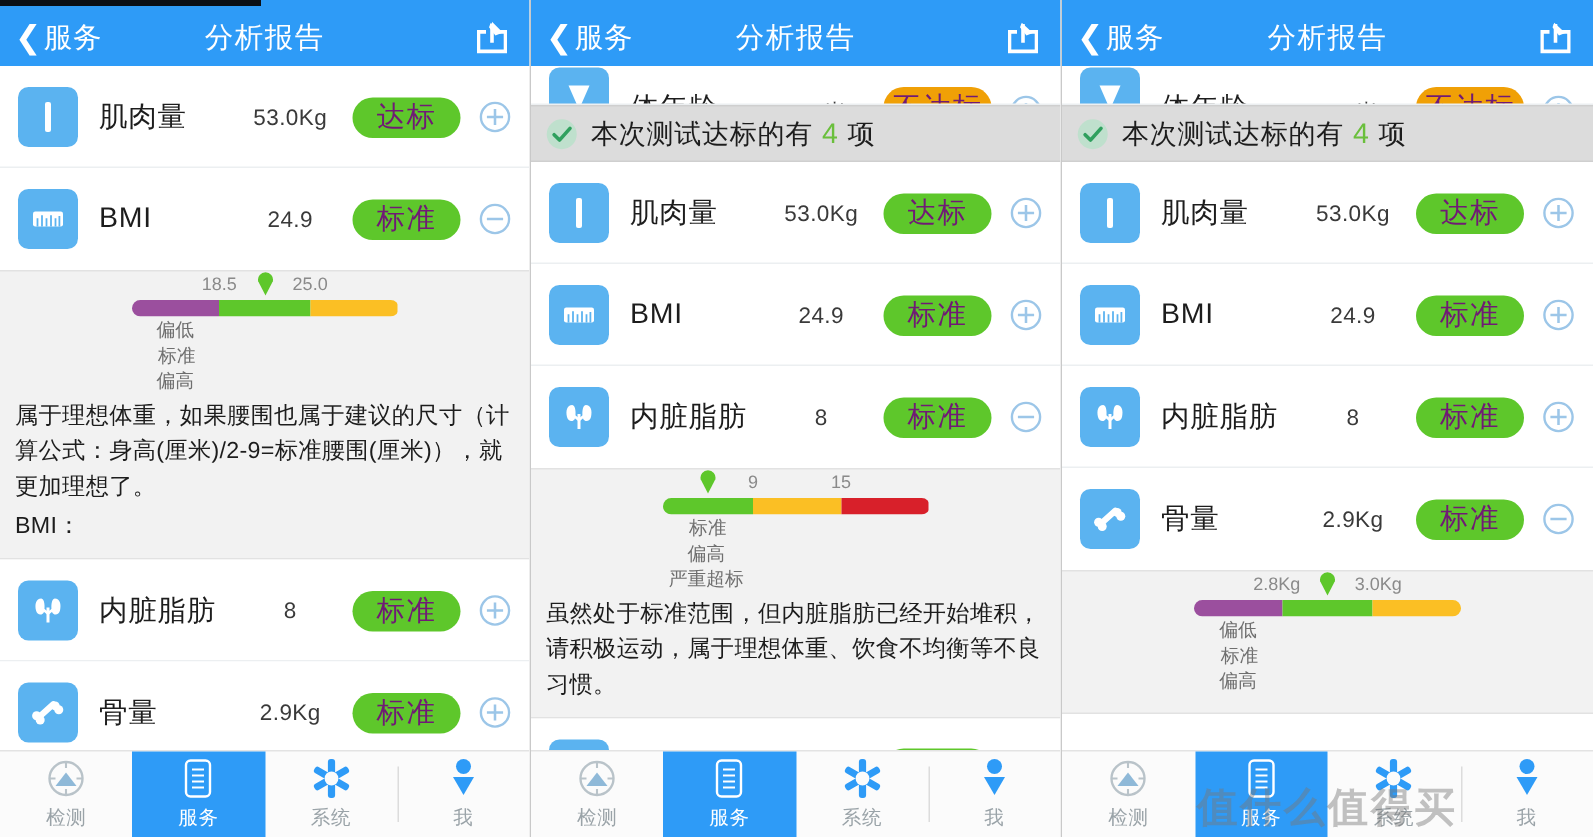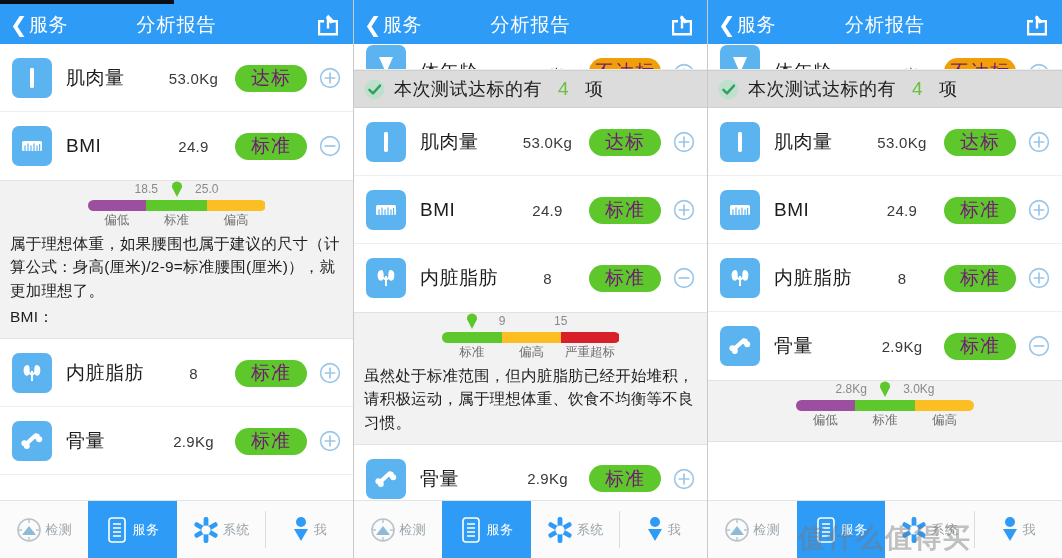--- a/index.html
+++ b/index.html
@@ -88,21 +88,21 @@
 
   
   .summary {
     height: 38px; background: #dcdcdc;
     display: flex; align-items: center; padding: 0 10px;
     border-top: 1px solid #cfcfcf; border-bottom: 1px solid #cfcfcf;
   }
   .summary .chk { width: 21px; height: 21px; flex: 0 0 21px; }
   .summary .stext {
     margin-left: 9px; font-size: 18px; color: #1d1d1d; letter-spacing: .5px;
-    display: flex; align-items: baseline; gap: 16px;
+    display: flex; align-items: baseline; gap: 6px;
   }
   .summary .num { color: #6abf3c; font-size: 19px; }
 
   
   .detail {
     background: #f2f2f2; padding: 1px 10px 10px;
     border-top: 1px solid #e2e2e2; border-bottom: 1px solid #e2e2e2;
   }
   .scalewrap { width: 178px; margin: 0 auto 2px; position: relative; }
   .scale-top {
@@ -113,36 +113,36 @@
     transform: translateX(-50%); white-space: nowrap;
   }
   .scale-top .marker {
     position: absolute; top: -1px; transform: translateX(-50%);
     width: 11px; height: 17px;
   }
   .scalebar {
     display: flex; height: 11px; border-radius: 6px; overflow: hidden;
   }
   .scalebar > div { height: 100%; }
-  .scale-labels { display: flex; margin-top: 1px; }
+  .scale-labels { display: flex; margin-top: 1px; flex-direction: column; }
   .scale-labels > div {
     font-size: 12.5px; color: #6f6f6f; text-align: center;
   }
   .detail-text {
     font-size: 15.5px; line-height: 1.5; color: #1d1d1d;
     margin-top: 3px; letter-spacing: .2px;
   }
 
   
   .tabbar {
     position: absolute; left: 0; bottom: 0; width: 100%; height: 58px;
     background: #fbfbfb; display: flex; border-top: 1px solid #e3e3e3;
   }
   .tab {
-    flex: 1 1 25%; display: flex; flex-direction: row;
+    flex: 1 1 25%; display: flex; flex-direction: column;
     align-items: center; justify-content: center; gap: 3px;
     position: relative;
   }
   .tab .ticon { height: 28px; display: flex; align-items: center; }
   .tab .tlabel { font-size: 13px; color: #9aa3a8; letter-spacing: .5px; }
   .tab.active { background: #2e9bf7; }
   .tab.active .tlabel { color: #ffffff; }
   .tab.sep::before {
     content: ""; position: absolute; left: 0; top: 10px; bottom: 10px;
     width: 1px; background: #dcdcdc;

